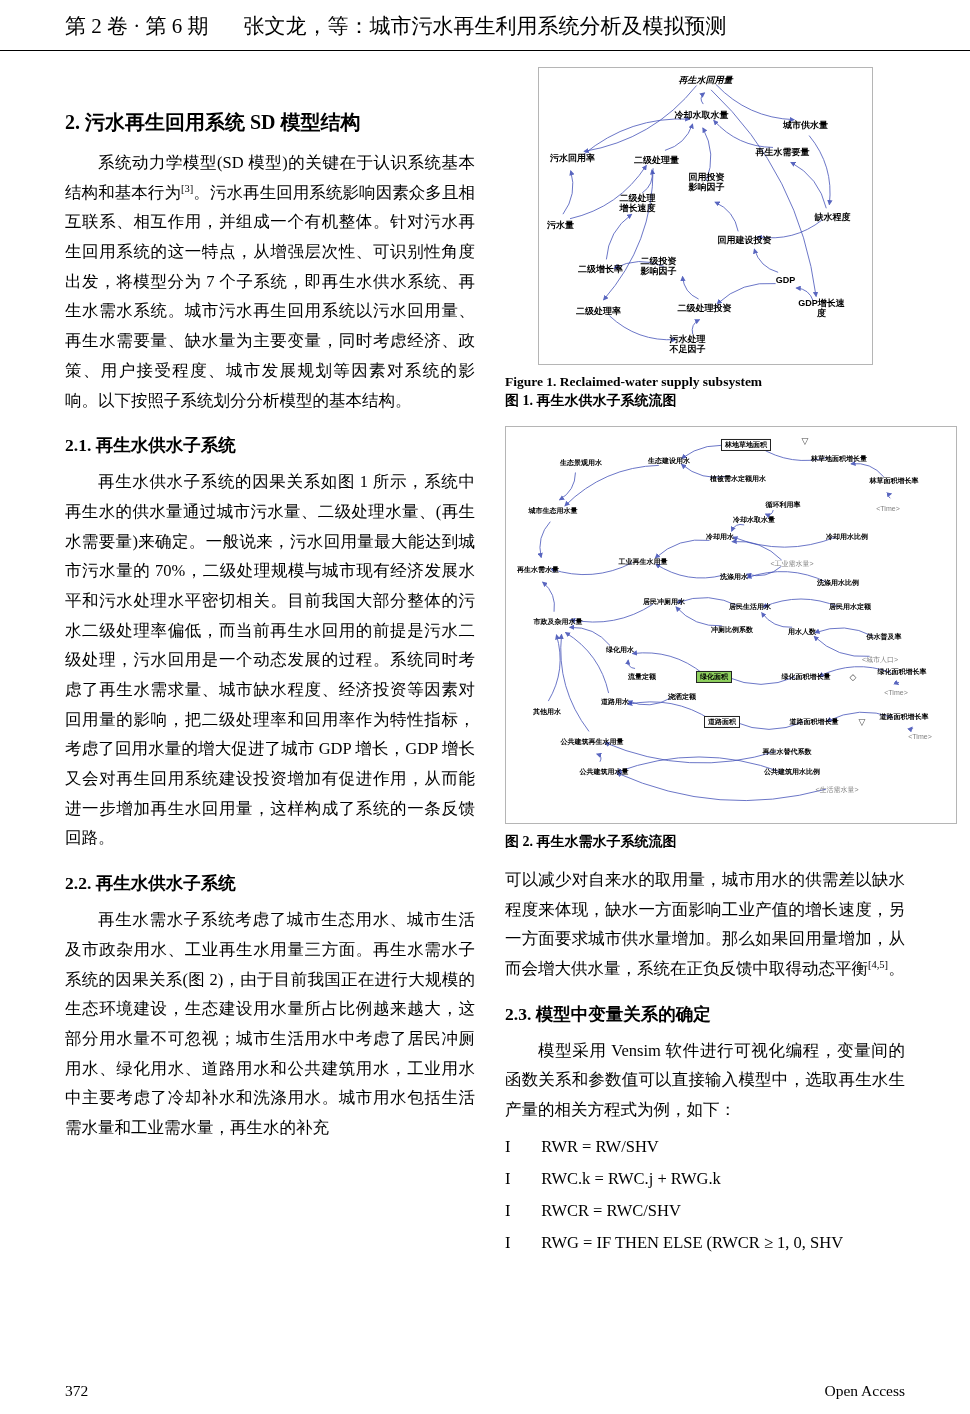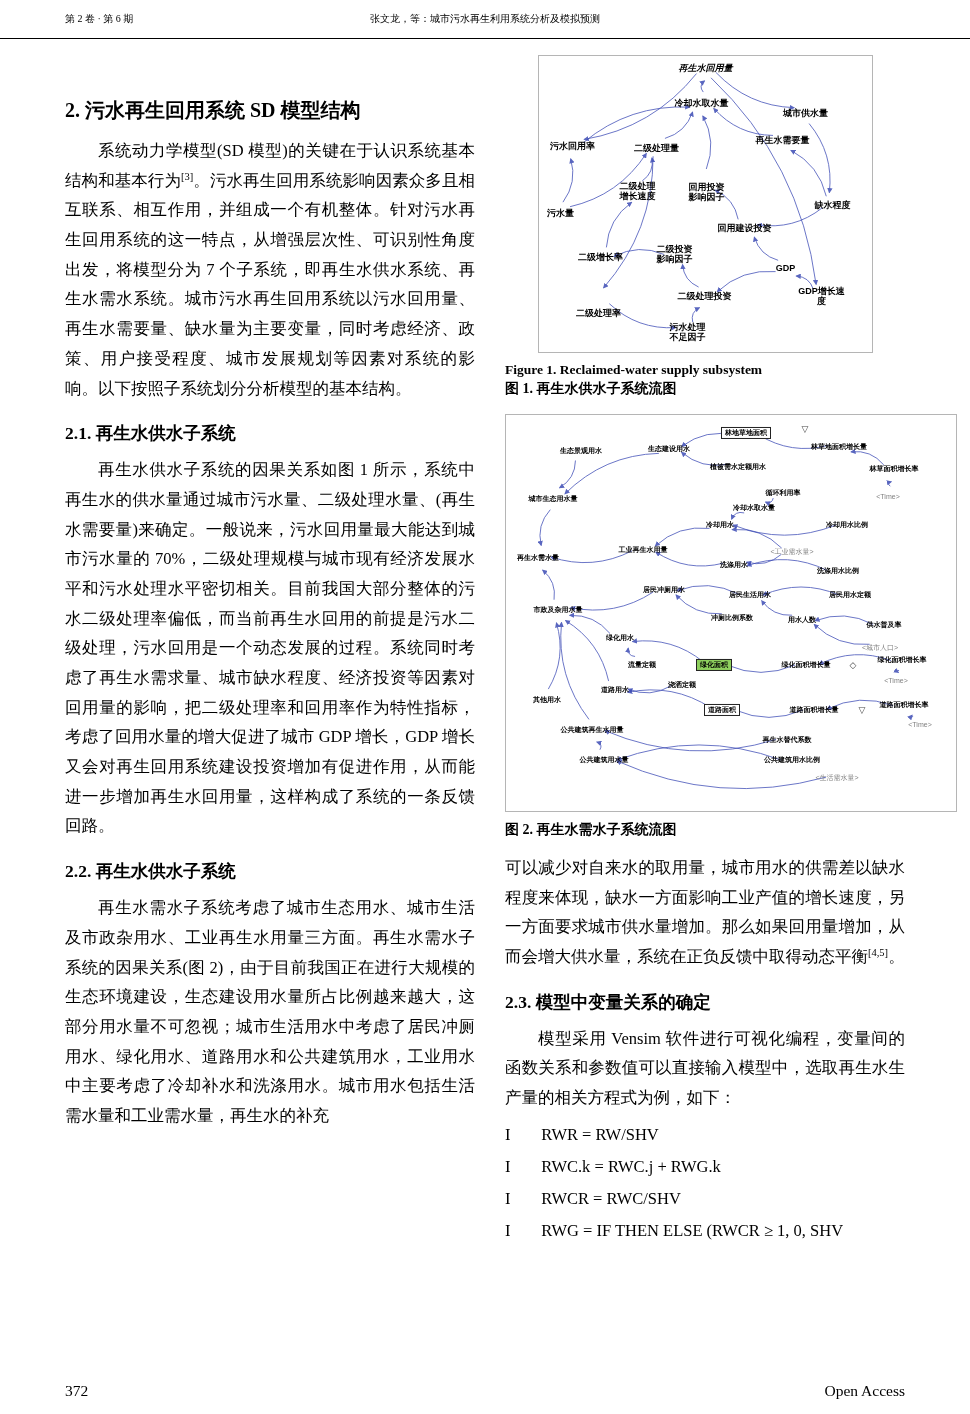--- a/index.html
+++ b/index.html
@@ -1,19 +1,19 @@
 <!DOCTYPE html>
 <html><head>
 <meta charset="utf-8">
 <style>
   html,body{margin:0;padding:0;background:#fff;}
   body{width:970px;height:1414px;position:relative;font-family:"Liberation Serif","DejaVu Serif",serif;color:#000;}
   .page{width:970px;height:1414px;position:relative;box-sizing:border-box;overflow:hidden;background:#fff;}
   
-  .pagehead{position:relative;padding:12px 65px 4px;border-bottom:1.5px solid #000;font-size:10px;height:22px;}
+  .pagehead{position:relative;padding:12px 65px 16px;border-bottom:1.5px solid #000;font-size:21px;height:22px;}
   .pagehead .issue{position:absolute;left:65px;top:12px;}
   .pagehead .running{position:absolute;left:0;right:0;top:12px;text-align:center;}
   
   .content{display:flex;padding:16px 65px 0;gap:30px;align-items:flex-start;}
   .col-left{width:415px;padding-top:20px;}
   .col-right{width:400px;position:relative;}
   p.body-text{font-size:16.5px;line-height:1.8;text-align:justify;text-indent:2em;margin:0 0 2px;}
   p.no-indent{text-indent:0;}
   sup{font-size:10.5px;line-height:0;}
   h2.sec{font-size:20px;font-weight:bold;margin:22px 0 12px;font-family:"Liberation Serif",serif;}
@@ -97,32 +97,32 @@
             <path d="M70.35124336685206,247.7217953678569 Q98.43897787574072,273.90165496655845 136.7667123846294,271.60151456526" fill="none" stroke="#3d4cb5" stroke-width="0.9" opacity="0.85" marker-end="url(#fig1-arw)"></path>
             <path d="M114.12299511054593,100.29411643061944 Q113.99245498995037,175.34417123358006 64.58191486935482,231.83422603654066" fill="none" stroke="#3d4cb5" stroke-width="0.9" opacity="0.85" marker-end="url(#fig1-arw)"></path>
             <path d="M31.020370962553564,150.70453276571783 Q79.8999662761315,139.43231520311656 107.33956158970942,97.4400976405153" fill="none" stroke="#3d4cb5" stroke-width="0.9" opacity="0.85" marker-end="url(#fig1-arw)"></path>
           </svg>
           <div class="fnode" style="left: 167px; top: 12px; font-style: italic;">再生水回用量</div>
           <div class="fnode" style="left: 163px; top: 47px;">冷却水取水量</div>
           <div class="fnode" style="left: 267px; top: 57px;">城市供水量</div>
           <div class="fnode" style="left: 34px; top: 90px;">污水回用率</div>
           <div class="fnode" style="left: 118px; top: 92px;">二级处理量</div>
           <div class="fnode" style="left: 244px; top: 84px;">再生水需要量</div>
-          <div class="fnode" style="left: 168px; top: 136px;">回用投资
+          <div class="fnode" style="left: 168px; top: 114px;">回用投资
 影响因子</div>
           <div class="fnode" style="left: 99px; top: 135px;">二级处理
 增长速度</div>
           <div class="fnode" style="left: 22px; top: 157px;">污水量</div>
           <div class="fnode" style="left: 294px; top: 149px;">缺水程度</div>
           <div class="fnode" style="left: 206px; top: 172px;">回用建设投资</div>
-          <div class="fnode" style="left: 136px; top: 198px;">二级投资
+          <div class="fnode" style="left: 120px; top: 198px;">二级投资
 影响因子</div>
           <div class="fnode" style="left: 62px; top: 201px;">二级增长率</div>
           <div class="fnode" style="left: 247px; top: 212px;">GDP</div>
-          <div class="fnode" style="left: 60px; top: 257px;">二级处理率</div>
+          <div class="fnode" style="left: 60px; top: 244px; font-family: Liberation Mono, monospace;">二级处理率</div>
           <div class="fnode" style="left: 166px; top: 240px;">二级处理投资</div>
           <div class="fnode" style="left: 283px; top: 240px;">GDP增长速度</div>
           <div class="fnode" style="left: 149px; top: 276px;">污水处理
 不足因子</div>
         </div>
       <div class="figcap">
         <span class="en">Figure 1. Reclaimed-water supply subsystem</span>
         <span class="zh">图 1.  再生水供水子系统流图</span>
       </div>
 

